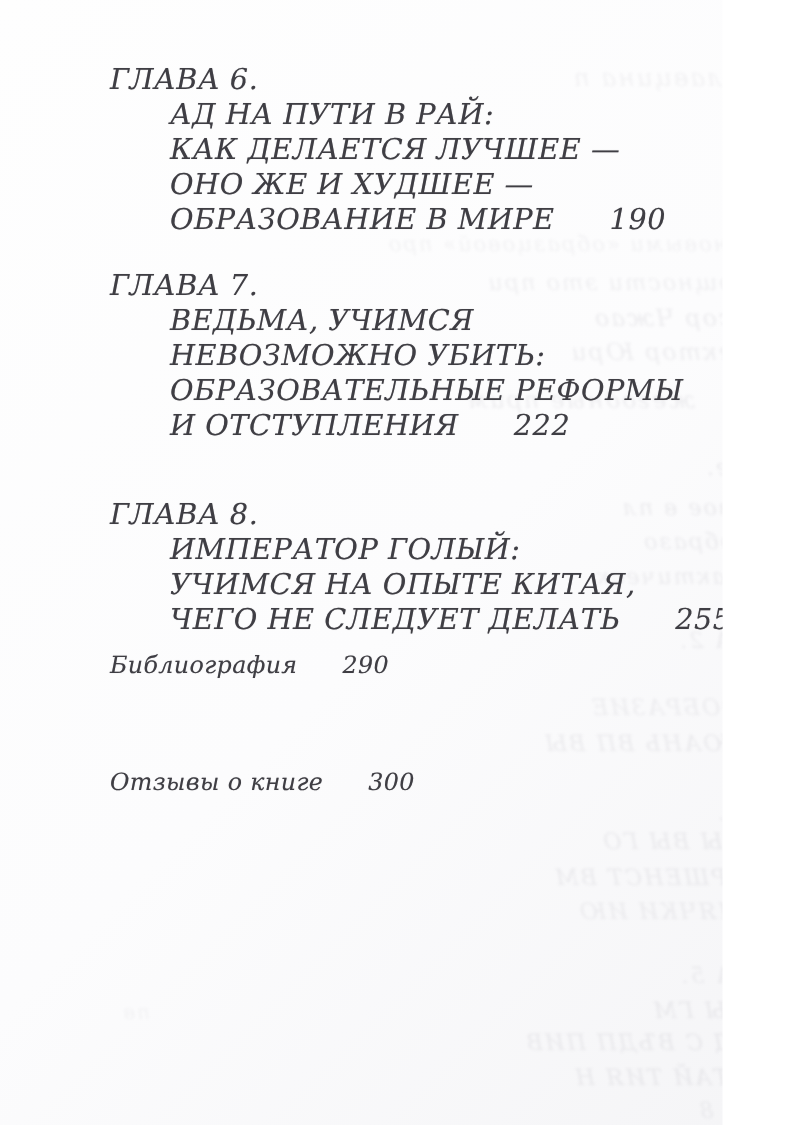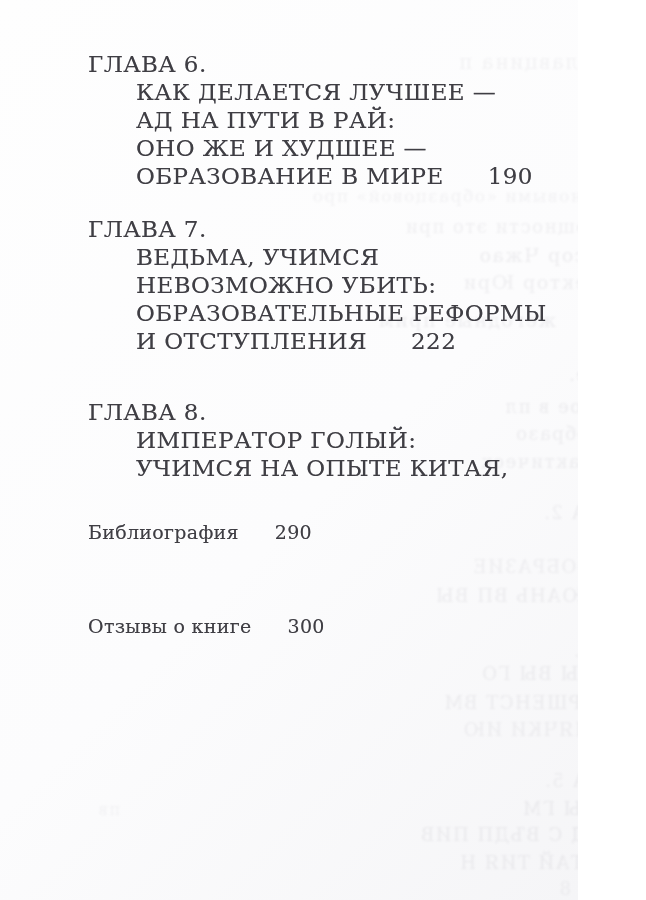--- a/index.html
+++ b/index.html
@@ -7,20 +7,21 @@
     padding: 0;
     background: #ffffff;
   }
   .page {
     position: relative;
     width: 578px;
     height: 900px;
     overflow: hidden;
     background: linear-gradient(135deg, #fefefe 0%, #fcfcfd 55%, #f5f5f7 100%);
     font-family: "DejaVu Serif", "Liberation Serif", serif;
+    font-style: italic;
   }
   
   .ink {
     color: #3f3e44;
     text-shadow: 0 0 0.6px rgba(70, 70, 76, 0.45);
   }
   .chapter {
     position: absolute;
     left: 88px;
     right: 0;
@@ -84,38 +85,39 @@
       <div class="bleed" style="left: 646px; top: 770px; font-size: 18px; opacity: 0.1;">ГЛАВА 5.</div>
       <div class="bleed" style="left: 642px; top: 798px; font-size: 18px; opacity: 0.12;">ПРАВЫ ГМ</div>
       <div class="bleed" style="left: 646px; top: 824px; font-size: 18px; opacity: 0.12;">ОТХОД С  ВЪДП ПИВ</div>
       <div class="bleed" style="left: 640px; top: 852px; font-size: 18px; opacity: 0.12;">И КИТАЙ  ТИЯ Н</div>
       <div class="bleed" style="left: 628px; top: 878px; font-size: 18px; opacity: 0.1;">СУМ   8</div>
       <div class="bleed" style="left: 120px; top: 800px; font-size: 16px; opacity: 0.08;">пв</div>
     </div>
 
   <div class="chapter ink" style="top:50px">
     <div class="ch-heading">ГЛАВА 6.</div>
+    <div class="ch-line">АД НА ПУТИ В РАЙ:</div>
     <div class="ch-line">КАК ДЕЛАЕТСЯ ЛУЧШЕЕ —</div>
-    <div class="ch-line">АД НА ПУТИ В РАЙ:</div>
     <div class="ch-line">ОНО ЖЕ И ХУДШЕЕ —</div>
     <div class="ch-line"><span>ОБРАЗОВАНИЕ В МИРЕ</span><span class="pgnum-ch">190</span></div>
   </div>
 
   <div class="chapter ink" style="top:215px">
     <div class="ch-heading">ГЛАВА 7.</div>
     <div class="ch-line">ВЕДЬМА, УЧИМСЯ</div>
     <div class="ch-line">НЕВОЗМОЖНО УБИТЬ:</div>
     <div class="ch-line">ОБРАЗОВАТЕЛЬНЫЕ РЕФОРМЫ</div>
     <div class="ch-line"><span>И ОТСТУПЛЕНИЯ</span><span class="pgnum-ch">222</span></div>
   </div>
 
   <div class="chapter ink" style="top:398px">
     <div class="ch-heading">ГЛАВА 8.</div>
     <div class="ch-line">ИМПЕРАТОР ГОЛЫЙ:</div>
     <div class="ch-line">УЧИМСЯ НА ОПЫТЕ КИТАЯ,</div>
+    <div class="ch-line"><span>ЧЕГО НЕ СЛЕДУЕТ ДЕЛАТЬ</span><span class="pgnum-ch">255</span></div>
   </div>
 
   <div class="entry ink" style="top:518px">
     <span>Библиография</span><span class="pgnum-entry">290</span>
   </div>
   <div class="entry ink" style="top:612px">
     <span>Отзывы о книге</span><span class="pgnum-entry">300</span>
   </div>
 
 </div>

